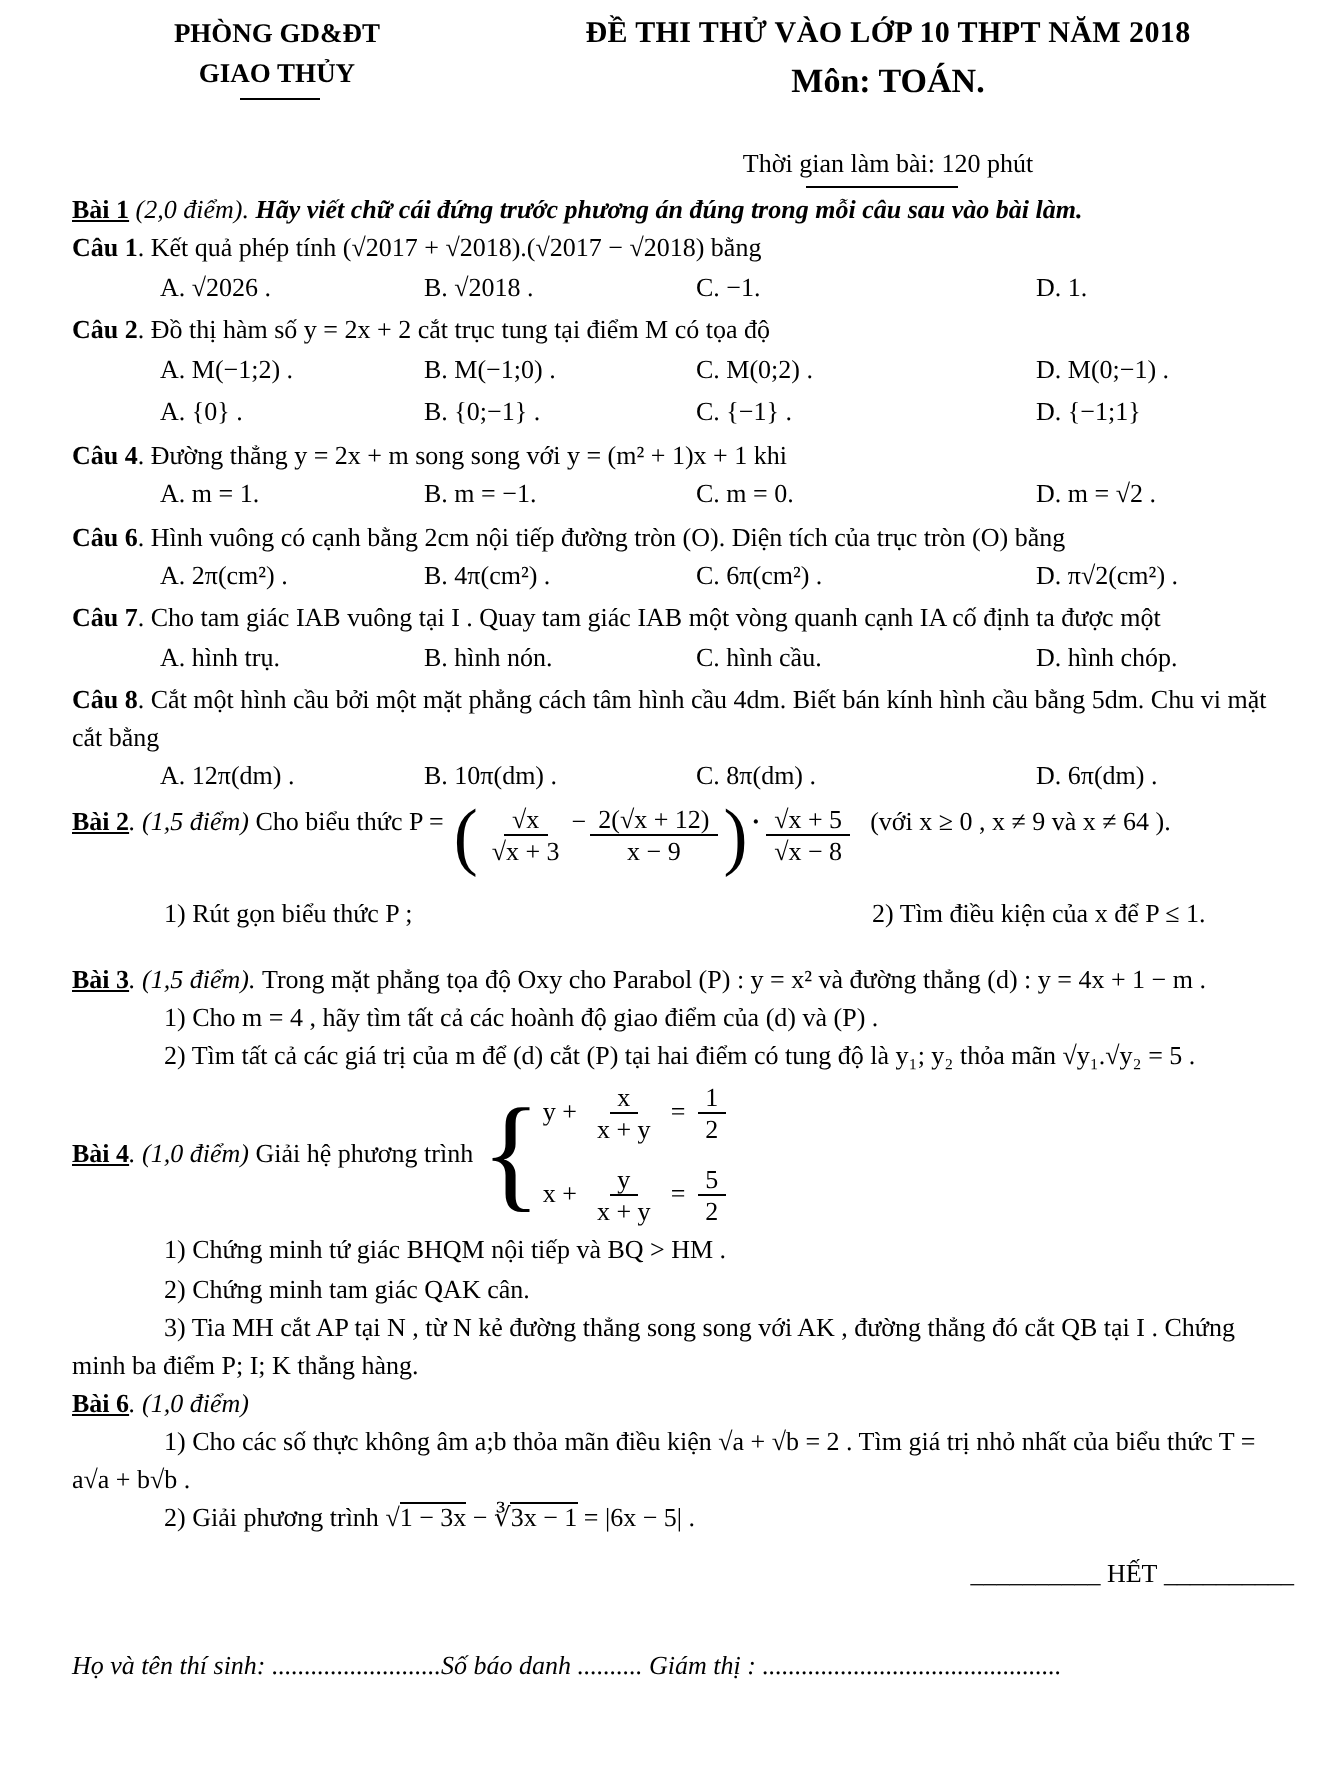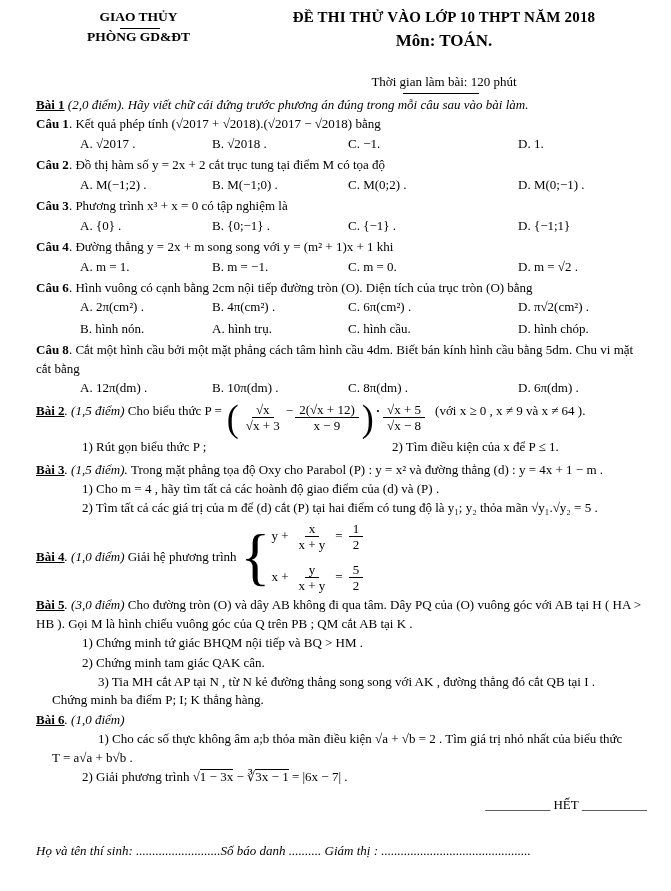--- a/index.html
+++ b/index.html
@@ -18,89 +18,88 @@
   .h-center{flex:1;text-align:center;}
   .h-title{font-weight:bold;font-size:15px;letter-spacing:.2px;}
   .h-subject{font-weight:bold;font-size:17px;margin-top:1px;}
   .h-duration{margin-top:20px;position:relative;display:inline-block;}
   .h-duration::after{content:"";position:absolute;left:22%;right:26%;bottom:-2px;border-bottom:1.2px solid #000;}
 
   
   p{margin:1px 0;}
   .b-label{font-weight:bold;text-decoration:underline;}
   .score{font-style:italic;}
-  .instr{font-weight:normal;font-style:italic;}
+  .instr{font-weight:bold;font-style:italic;}
   .qlabel{font-weight:bold;}
   .opts{display:grid;grid-template-columns:132px 136px 170px 1fr;padding-left:44px;margin:1px 0 3px;}
   .part{padding-left:46px;margin:1px 0;}
-  .part-wrap{text-indent:46px;margin:1px 16px;}
+  .part-wrap{text-indent:46px;margin:1px 0;}
 
   
   .frac{display:inline-flex;flex-direction:column;align-items:center;vertical-align:middle;line-height:1.18;margin:0 2px;}
   .frac .num{display:block;padding:0 4px;border-bottom:1.1px solid #000;text-align:center;}
   .frac .den{display:block;padding:0 4px;text-align:center;}
   .math-row{display:flex;align-items:flex-start;flex-wrap:nowrap;margin:4px 0 2px;}
   .math-row .lead{white-space:nowrap;margin-right:4px;}
   .bigp{font-size:36px;font-weight:400;line-height:.9;padding:0 1px;transform:scaleY(1.05);}
   .mdot{padding:0 1px;font-weight:bold;}
   .cond{margin-left:8px;white-space:nowrap;}
   .system{display:flex;align-items:center;margin:3px 0;}
   .brace{font-size:62px;font-weight:300;line-height:.85;transform:scaleY(1.02);margin:0 1px 0 4px;}
   .eqcol{display:flex;flex-direction:column;row-gap:9px;}
   .eq{display:flex;align-items:center;column-gap:4px;}
   .vinc{border-top:1.1px solid #000;display:inline-block;line-height:1.15;}
 
-  .two-col{display:flex;margin:4px 0;}
+  .two-col{display:flex;margin:14px 0;gap:44px;}
   .two-col .c1{padding-left:46px;width:310px;}
 
   .het{text-align:right;margin-top:9px;}
   .footer{font-style:italic;margin-top:28px;}
 </style>
 </head>
 <body>
 
 <div class="page">
 
   <div class="header">
     <div class="h-left">
+      <div>PHÒNG GD&amp;ĐT</div>
       <div><span class="l2">GIAO THỦY</span></div>
-      <div>PHÒNG GD&amp;ĐT</div>
     </div>
     <div class="h-center">
       <div class="h-title">ĐỀ THI THỬ VÀO LỚP 10 THPT NĂM 2018</div>
       <div class="h-subject">Môn: TOÁN.</div>
       <div><span class="h-duration">Thời gian làm bài: 120 phút</span></div>
     </div>
   </div>
 
   <div>
     <p><span class="b-label">Bài 1</span><span class="score"> (2,0 điểm). </span><span class="instr">Hãy viết chữ cái đứng trước phương án đúng trong mỗi câu sau vào bài làm.</span></p>
 
     <div class="question">
       <p><span class="qlabel">Câu 1</span><span>. Kết quả phép tính (√2017 + √2018).(√2017 − √2018) bằng</span></p>
       <div class="opts">
-        <span>A. √2017 .</span>
+        <span>A. √2026 .</span>
         <span>B. √2018 .</span>
         <span>C. −1.</span>
         <span>D. 1.</span>
       </div>
     </div>
 
     <div class="question">
       <p><span class="qlabel">Câu 2</span><span>. Đồ thị hàm số y = 2x + 2 cắt trục tung tại điểm M có tọa độ</span></p>
       <div class="opts">
         <span>A. M(−1;2) .</span>
         <span>B. M(−1;0) .</span>
         <span>C. M(0;2) .</span>
         <span>D. M(0;−1) .</span>
       </div>
     </div>
 
     <div class="question">
-      <p><span class="qlabel">Câu 3</span><span>. Phương trình x³ + x = 0 có tập nghiệm là</span></p>
       <div class="opts">
         <span>A. {0} .</span>
         <span>B. {0;−1} .</span>
         <span>C. {−1} .</span>
         <span>D. {−1;1}</span>
       </div>
     </div>
 
     <div class="question">
       <p><span class="qlabel">Câu 4</span><span>. Đường thẳng y = 2x + m song song với y = (m² + 1)x + 1 khi</span></p>
@@ -117,23 +116,24 @@
       <p><span class="qlabel">Câu 6</span><span>. Hình vuông có cạnh bằng 2cm nội tiếp đường tròn (O). Diện tích của trục tròn (O) bằng</span></p>
       <div class="opts">
         <span>A. 2π(cm²) .</span>
         <span>B. 4π(cm²) .</span>
         <span>C. 6π(cm²) .</span>
         <span>D. π√2(cm²) .</span>
       </div>
     </div>
 
     <div class="question">
-      <div class="opts">
+      <p><span class="qlabel">Câu 7</span><span>. Cho tam giác IAB vuông tại I . Quay tam giác IAB một vòng quanh cạnh IA cố định ta được một</span></p>
+      <div class="opts">
+        <span>A. hình trụ.</span>
         <span>B. hình nón.</span>
-        <span>A. hình trụ.</span>
         <span>C. hình cầu.</span>
         <span>D. hình chóp.</span>
       </div>
     </div>
 
     <div class="question">
       <p><span class="qlabel">Câu 8</span><span>. Cắt một hình cầu bởi một mặt phẳng cách tâm hình cầu 4dm. Biết bán kính hình cầu bằng 5dm. Chu vi mặt cắt bằng</span></p>
       <div class="opts">
         <span>A. 12π(dm) .</span>
         <span>B. 10π(dm) .</span>
@@ -201,29 +201,28 @@
         <span>=</span>
         <span class="frac">
             <span class="num">5</span>
             <span class="den">2</span>
           </span>
       </span>
     </span>
   </div>
 
   <div>
-    <p><span class="b-label">Bài 5</span><span class="score">. (3,0 điểm) </span><span>Cho đường tròn (O) và dây AB không đi qua tâm. Dây PQ của (O) vuông góc với AB tại H ( HA &gt; HB ). Gọi M là hình chiếu vuông góc của Q trên PB ; QM cắt AB tại K .</span></p>
     <p class="part">1) Chứng minh tứ giác BHQM nội tiếp và BQ &gt; HM .</p>
     <p class="part">2) Chứng minh tam giác QAK cân.</p>
     <p class="part-wrap">3) Tia MH cắt AP tại N , từ N kẻ đường thẳng song song với AK , đường thẳng đó cắt QB tại I . Chứng minh ba điểm P; I; K thẳng hàng.</p>
   </div>
 
   <div>
     <p><span class="b-label">Bài 6</span><span class="score">. (1,0 điểm)</span></p>
     <p class="part-wrap">1) Cho các số thực không âm a;b thỏa mãn điều kiện √a + √b = 2 . Tìm giá trị nhỏ nhất của biểu thức T = a√a + b√b .</p>
-    <p class="part"><span>2) Giải  phương trình </span><span>√</span><span class="vinc">1 − 3x</span><span> − </span><span>∛</span><span class="vinc">3x − 1</span><span> = |6x − 7| .</span></p>
+    <p class="part"><span>2) Giải  phương trình </span><span>√</span><span class="vinc">1 − 3x</span><span> − </span><span>∛</span><span class="vinc">3x − 1</span><span> = |6x − 5| .</span></p>
   </div>
 
   <p class="het"><span>__________</span>&nbsp;<span>HẾT</span>&nbsp;<span>__________</span></p>
 
   <p class="footer">Họ và tên thí sinh: ..........................Số báo danh .......... Giám thị : ..............................................</p>
 
 </div>
 
 </body></html>

